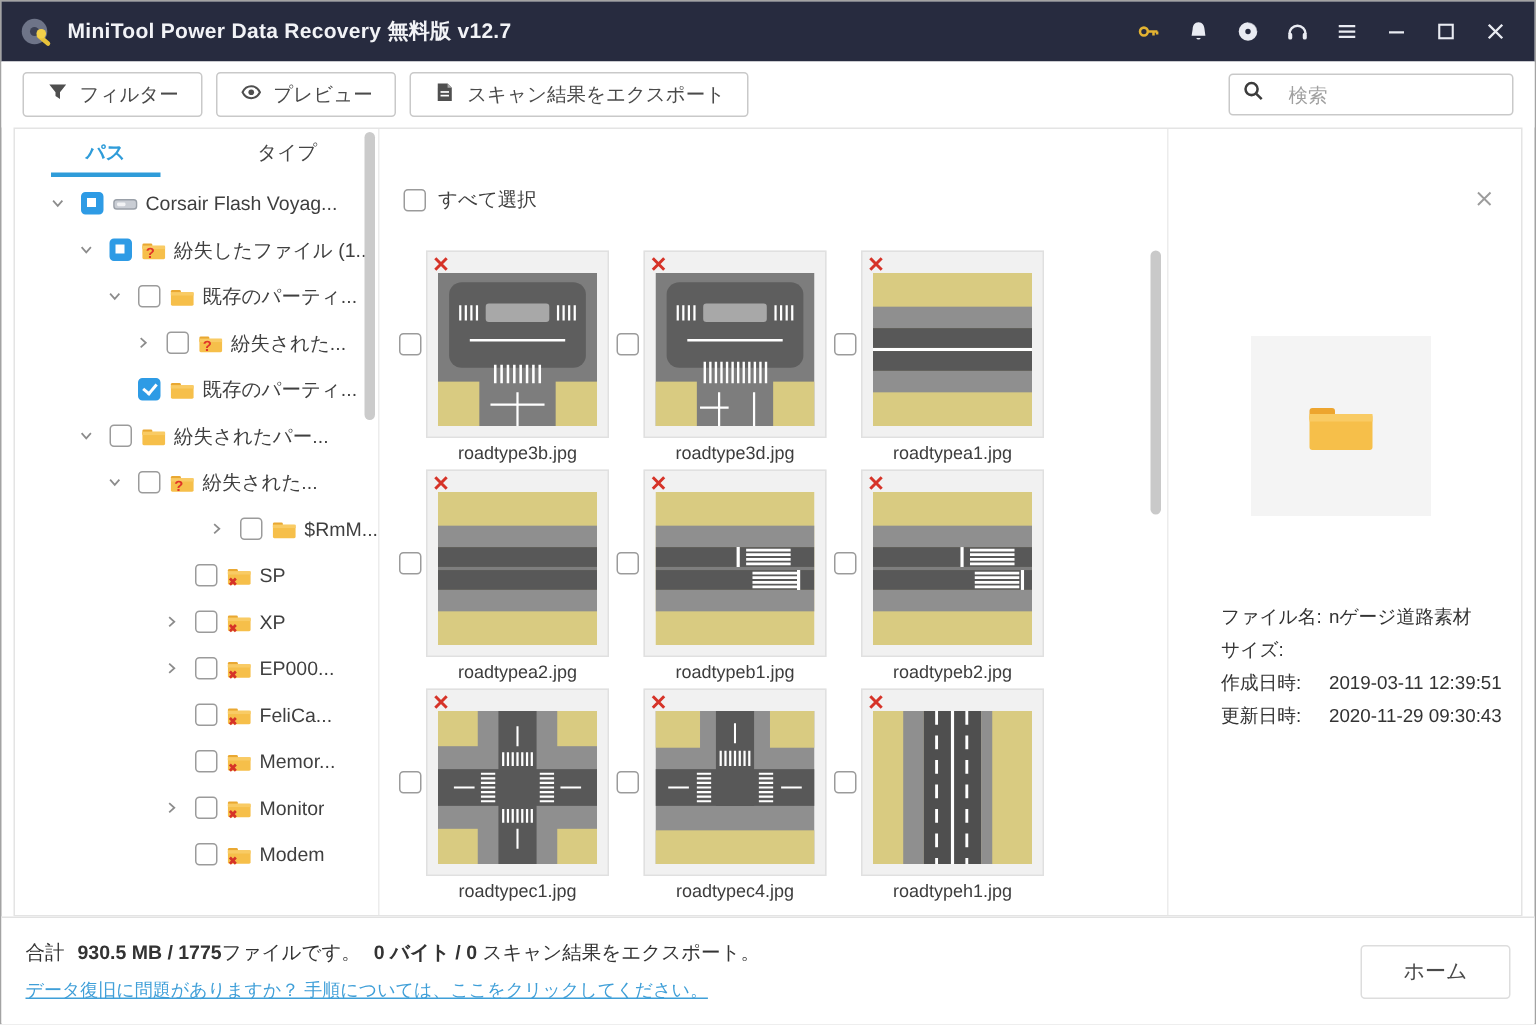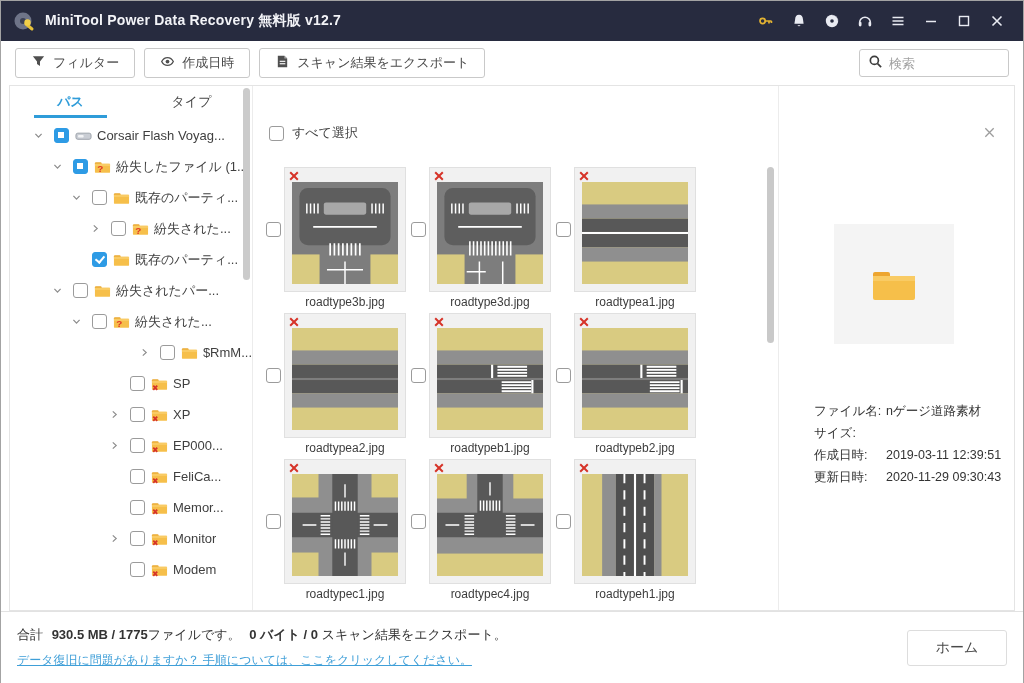--- a/index.html
+++ b/index.html
@@ -11,21 +11,21 @@
   .titlebar { height:40px; background:#272b3f; display:flex; align-items:center; padding:0 12px; }
   .logo { width:22px; height:22px; display:block; }
   .apptitle { color:#f2f3f7; font-size:14px; font-weight:bold; margin-left:10px; letter-spacing:.2px; }
   .tb-icons { margin-left:auto; display:flex; align-items:center; gap:17px; padding-right:6px; }
   .tb-icons .ticon16 { width:16px; height:16px; display:block; cursor:pointer; }
 
   
   .toolbar { height:44px; background:#fff; display:flex; align-items:center; padding:0 14px; gap:9px; }
   .tbtn { height:30px; border:1px solid #c9c9c9; border-radius:3px; background:#fff; display:flex; align-items:center; gap:7px; padding:0 15px; font-size:13px; color:#4a4a4a; cursor:pointer; }
   .tbtn svg { width:15px; height:15px; }
-  .search { margin-left:auto; width:150px; height:28px; border:1px solid #c9c9c9; border-radius:3px; display:flex; align-items:center; padding:0 8px; gap:6px; background:#fff; }
+  .search { margin-left:auto; width:190px; height:28px; border:1px solid #c9c9c9; border-radius:3px; display:flex; align-items:center; padding:0 8px; gap:16px; background:#fff; }
   .search svg { width:15px; height:15px; flex:none; }
   .search input { border:none; outline:none; font-size:13px; width:100%; color:#333; font-family:inherit; background:transparent; }
   .search input::placeholder { color:#a0a0a0; }
 
   
   .content { margin:0 8px; height:526px; border:1px solid #e4e4e4; display:flex; background:#fff; position:relative; }
 
   
   .left-panel { width:243px; flex:none; border-right:1px solid #ececec; position:relative; }
   .tabs { height:32px; display:flex; }
@@ -137,21 +137,21 @@
       <span><svg viewBox="0 0 16 16">
             <path d="M2 2.5h12L9.6 8v4.8L6.4 10.6V8z" fill="#4f4f4f"></path>
           </svg></span>
       <span>フィルター</span>
     </button>
     <button class="tbtn">
       <span><svg viewBox="0 0 16 16">
             <path d="M1.8 8C3.2 5.2 5.4 3.8 8 3.8S12.8 5.2 14.2 8C12.8 10.8 10.6 12.2 8 12.2S3.2 10.8 1.8 8z" fill="none" stroke="#4f4f4f" stroke-width="1.4"></path>
             <circle cx="8" cy="8" r="2" fill="#4f4f4f"></circle>
           </svg></span>
-      <span>作成日時</span>
+      <span>プレビュー</span>
     </button>
     <button class="tbtn">
       <span><svg viewBox="0 0 16 16">
             <path d="M3 1.8h7l3 3v9.4H3z" fill="#4f4f4f"></path>
             <path d="M10 1.8v3h3z" fill="#a9a9a9"></path>
             <rect x="5" y="7.2" width="6" height="1.2" fill="#fff"></rect>
             <rect x="5" y="9.8" width="6" height="1.2" fill="#fff"></rect>
           </svg></span>
       <span>スキャン結果をエクスポート</span>
     </button>

